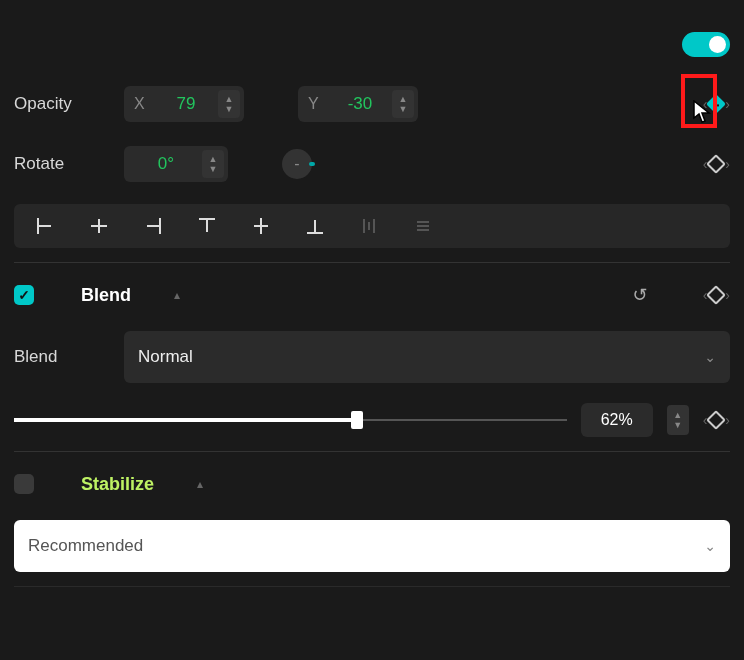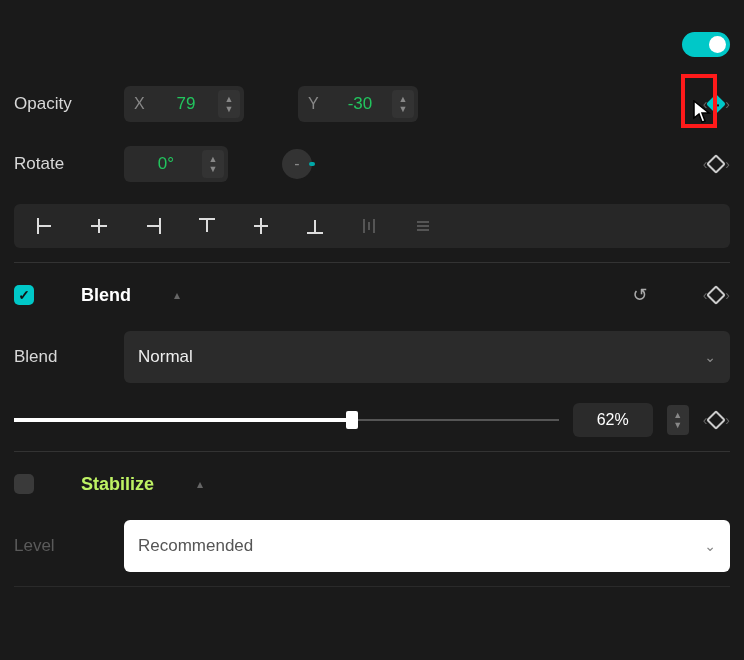--- a/index.html
+++ b/index.html
@@ -125,21 +125,21 @@
   .slider{
     flex:1; height:4px; position:relative;
   }
   .slider .track{ position:absolute; left:0; right:0; top:1px; height:2px; background:#555;}
   .slider .fill{ position:absolute; left:0; width:60%; top:0; height:4px; background:#fff;}
   .slider .thumb{
     position:absolute; left:60%; top:-7px; width:12px; height:18px; background:#fff; border-radius:2px;
     transform:translateX(-50%);
   }
   .pct-box{
-    background:#2b2b2b; border-radius:6px; height:34px; width:80px;
+    background:#2b2b2b; border-radius:6px; height:34px; width:72px;
     display:flex;align-items:center;justify-content:center;color:#fff;font-size:16px;
   }
   .pct-spin{
     display:flex;flex-direction:column;background:#333;border-radius:4px;width:22px;height:30px;justify-content:center;
   }
   .pct-spin .up,.pct-spin .down{color:#888;font-size:9px;line-height:10px;text-align:center;}
 
   
   .highlight{
     position:absolute; border:4px solid #ff1a1a; pointer-events:none;
@@ -305,21 +305,20 @@
 <hr class="sep">
 
 <div class="sect">
   <div class="chk off"></div>
   <div class="sect-title dim">Stabilize</div>
   <span class="caret">▴</span>
   <div class="spacer"></div>
 </div>
 
 <div class="row" style="margin-bottom:8px;">
-  <div class="label dim">Level</div>
   <div class="select dim">
     <span>Recommended</span>
     <span class="chev">⌄</span>
   </div>
 </div>
 
 <hr class="sep light">
 
 <div class="highlight"></div>
 <div class="cursor">

